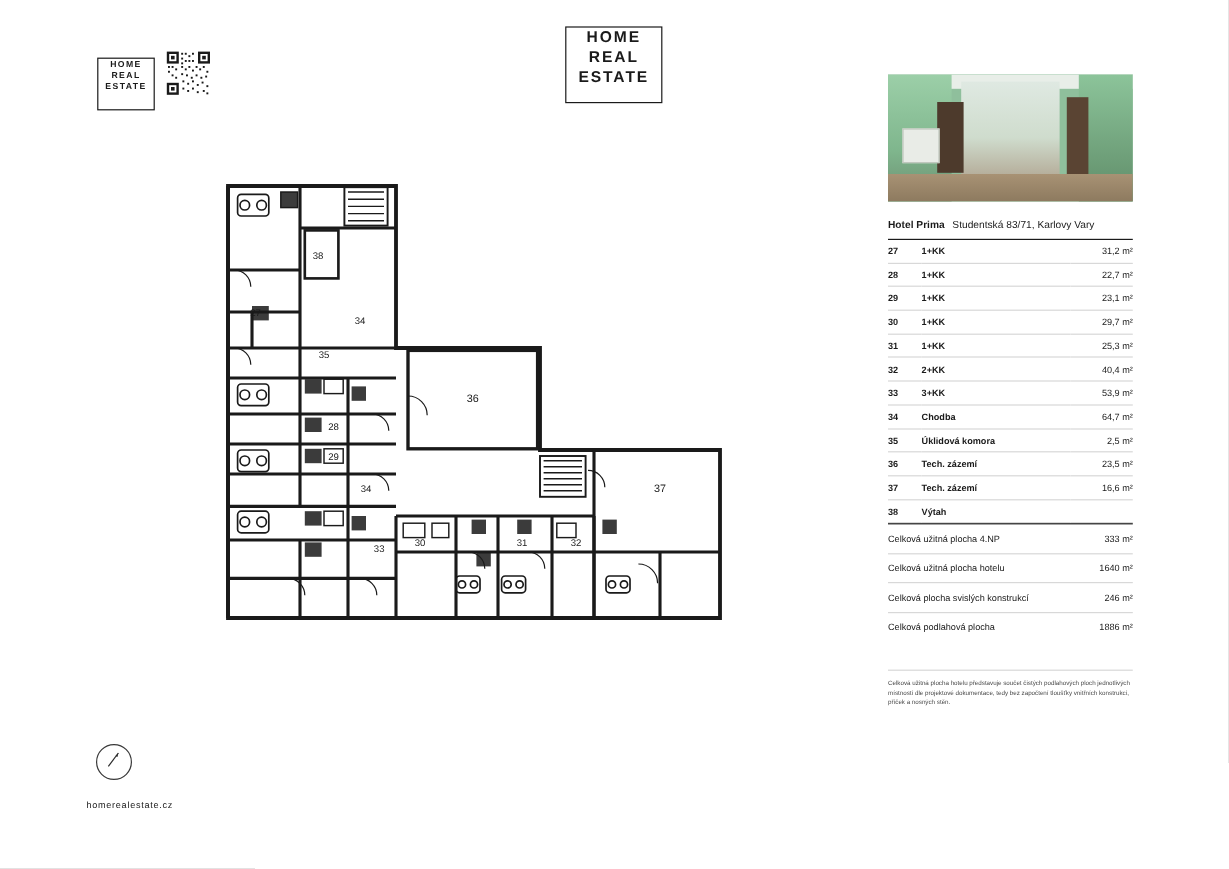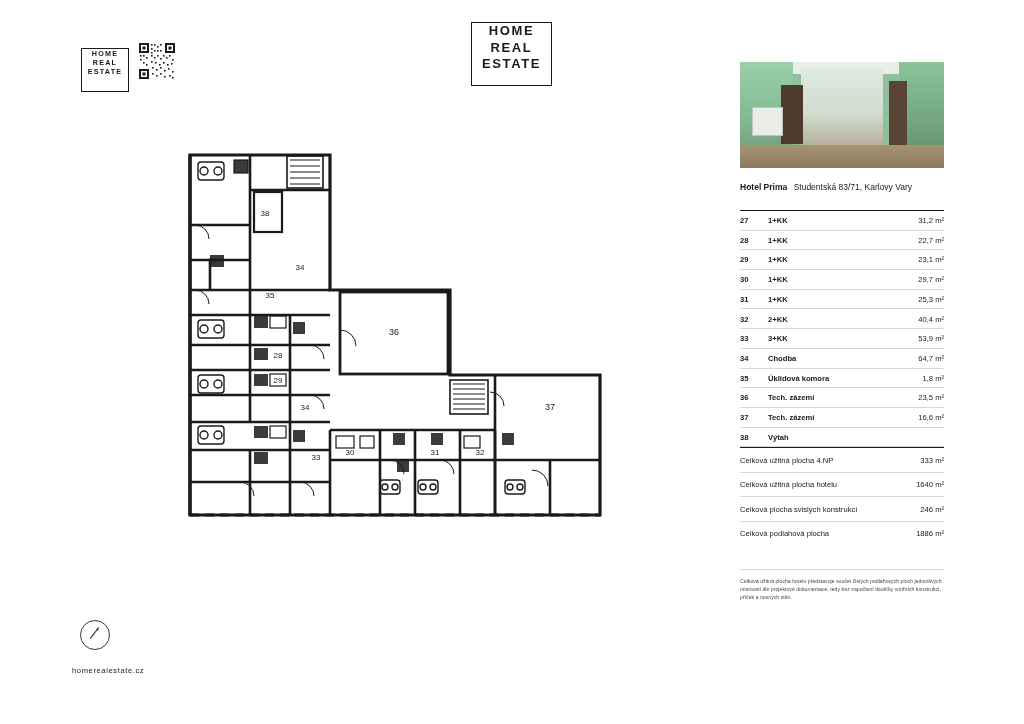--- a/index.html
+++ b/index.html
@@ -109,21 +109,21 @@
   #photo .panel-white {
     position: absolute; left: 6%; top: 42%; width: 14%; height: 26%;
     background: #e9ece7; border: 1px solid #bfc7bd;
   }
 
   .panel-title {
     margin-top: 14px;
     font-size: 8.5px;
     color: #1a1a1a;
     border-bottom: 1px solid #1a1a1a;
-    padding-bottom: 18px;
+    padding-bottom: 7px;
   }
   .panel-title b { font-weight: 700; }
   .panel-title span { font-weight: 400; margin-left: 4px; }
 
   table.rooms {
     width: 100%;
     border-collapse: collapse;
     font-size: 7.6px;
     color: #1a1a1a;
   }
@@ -451,21 +451,21 @@
           <td class="area">53,9 m²</td>
         </tr>
         <tr>
           <td class="num">34</td>
           <td class="name">Chodba</td>
           <td class="area">64,7 m²</td>
         </tr>
         <tr>
           <td class="num">35</td>
           <td class="name">Úklidová komora</td>
-          <td class="area">1,8 m²</td>
+          <td class="area">2,5 m²</td>
         </tr>
         <tr>
           <td class="num">36</td>
           <td class="name">Tech. zázemí</td>
           <td class="area">23,5 m²</td>
         </tr>
         <tr>
           <td class="num">37</td>
           <td class="name">Tech. zázemí</td>
           <td class="area">16,6 m²</td>

